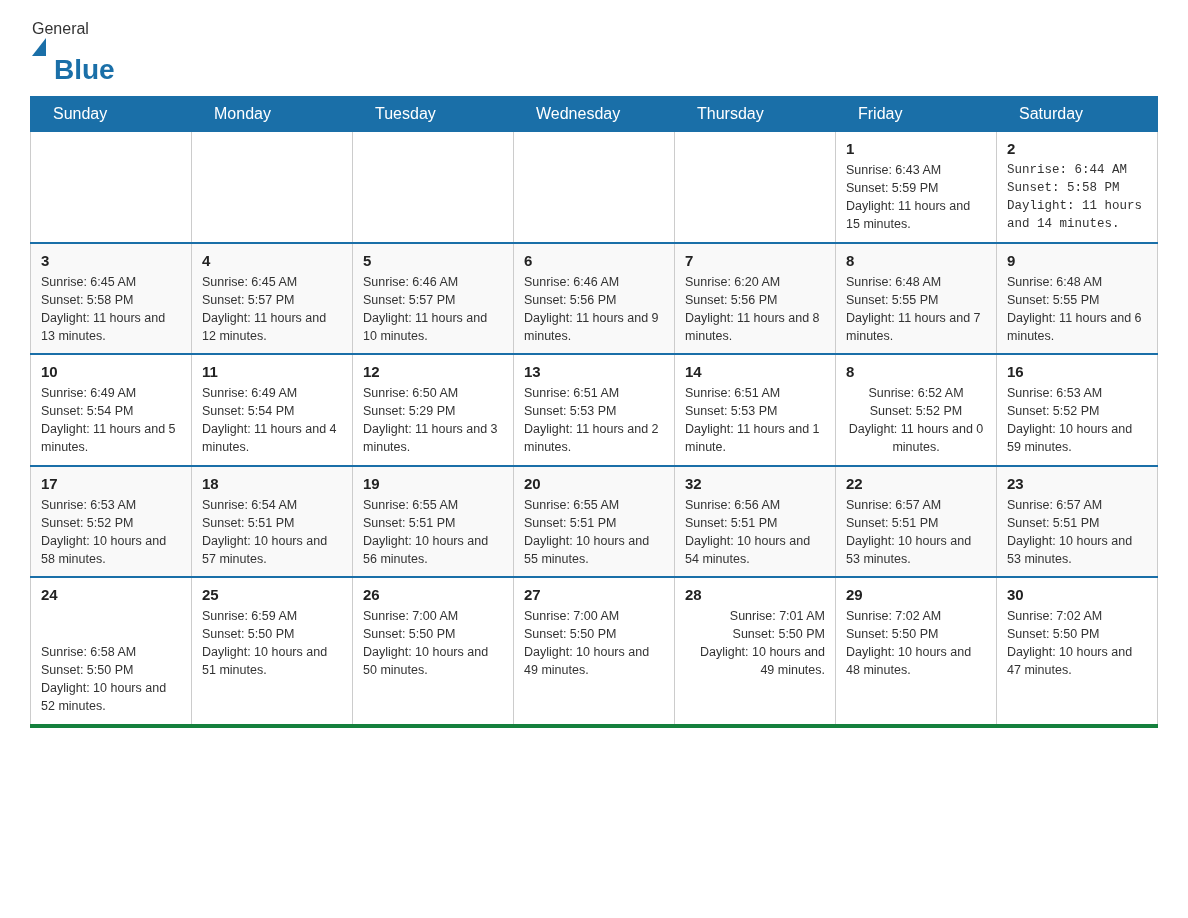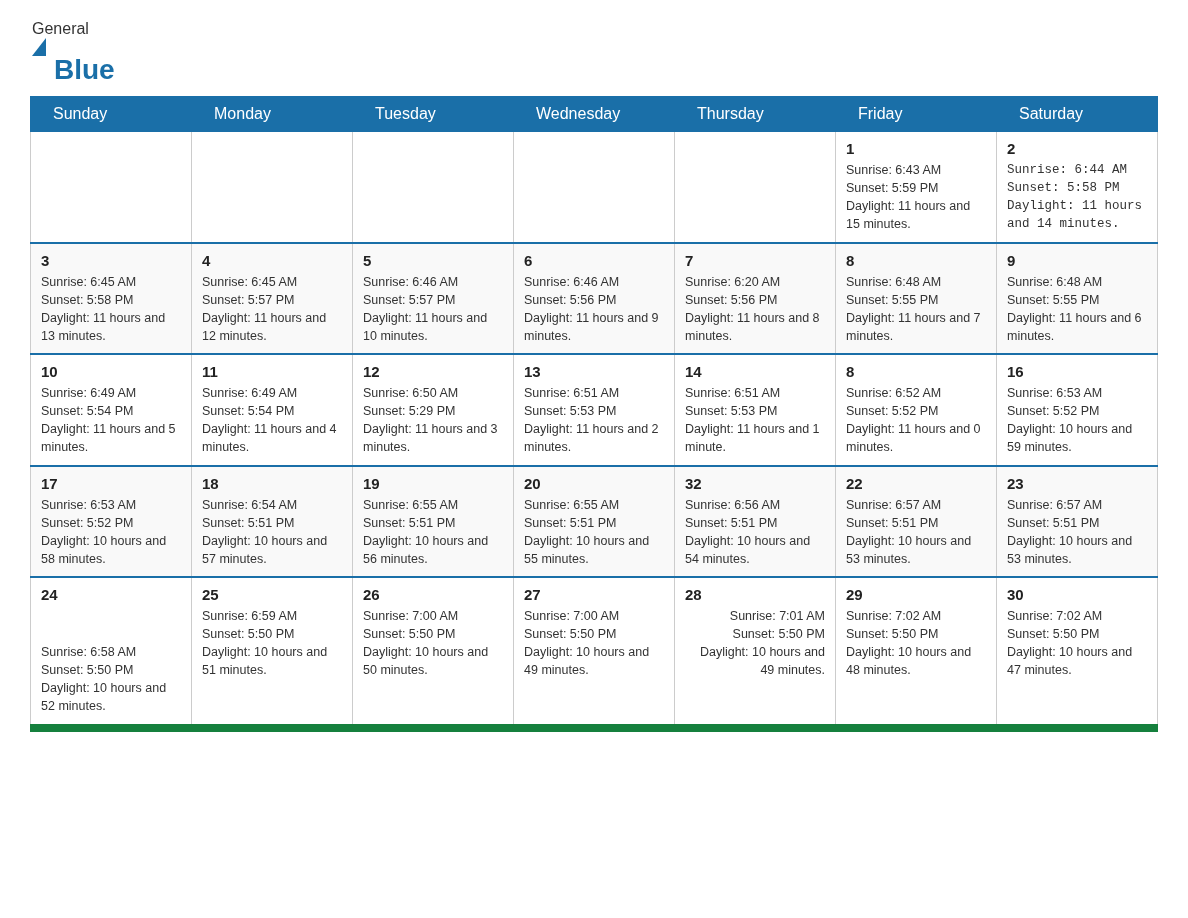--- a/index.html
+++ b/index.html
@@ -76,21 +76,21 @@
       vertical-align: top;
       padding: 8px 10px;
       border-left: 1px solid #ccc;
       border-right: 1px solid #ccc;
       font-size: 13px;
       color: #333;
       width: calc(100% / 7);
       min-height: 100px;
     }
     tbody tr:last-child {
-      border-bottom: 8px solid #15803d;
+      border-bottom: 4px solid #15803d;
     }
     .day-num {
       font-size: 15px;
       font-weight: bold;
       color: #222;
       display: block;
       margin-bottom: 4px;
     }
     .day-info {
       font-size: 12.5px;
@@ -240,21 +240,21 @@
 Daylight: 11 hours and 2 minutes.</div>
         </td>
         <td>
           <span class="day-num">14</span>
           <div class="day-info" style="white-space: pre-line;">Sunrise: 6:51 AM
 Sunset: 5:53 PM
 Daylight: 11 hours and 1 minute.</div>
         </td>
         <td>
           <span class="day-num">8</span>
-          <div class="day-info" style="white-space: pre-line;">Sunrise: 6:52 AM
+          <div class="day-info" style="white-space: pre-line; text-align: center;">Sunrise: 6:52 AM
 Sunset: 5:52 PM
 Daylight: 11 hours and 0 minutes.</div>
         </td>
         <td>
           <span class="day-num">16</span>
           <div class="day-info" style="white-space: pre-line;">Sunrise: 6:53 AM
 Sunset: 5:52 PM
 Daylight: 10 hours and 59 minutes.</div>
         </td>
       </tr>

